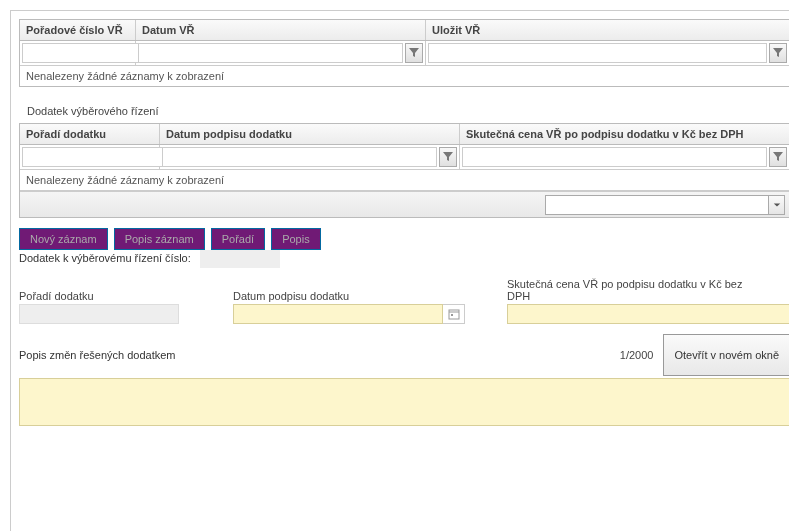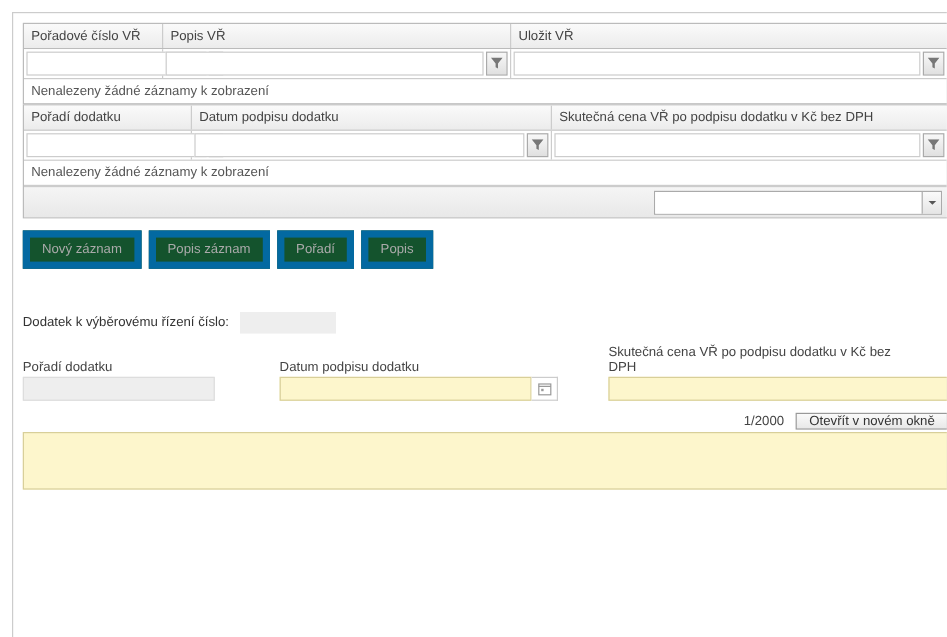--- a/index.html
+++ b/index.html
@@ -1,62 +1,62 @@
 <!DOCTYPE html>
 <html><head>
 <meta charset="utf-8">
 <style>
 *{box-sizing:border-box;margin:0;padding:0;font-family:Tahoma,Arial,sans-serif;font-size:11px;color:#333}
 body{background:#fff;padding:10px}
 .frame{border:1px solid #ccc;padding:8px;width:789px;height:531px;position:relative}
 .grid{border:1px solid #bbb;width:100%}
 .grid-header{display:flex;background:linear-gradient(#fafafa,#ececec);border-bottom:1px solid #bbb}
-.grid-header .col{padding:4px 6px;border-right:1px solid #ccc;font-weight:normal;color:#444}
+.grid-header .col{padding:4px 6px;border-right:1px solid #ccc;font-weight:bold;color:#444}
 .grid-header .col:last-child{border-right:none}
 .grid-filter{display:flex;background:#fff;border-bottom:1px solid #ccc}
 .grid-filter .cell{display:flex;align-items:center;padding:2px;border-right:1px solid #ccc}
 .grid-filter .cell:last-child{border-right:none}
 .grid-filter input{flex:1;height:20px;border:1px solid #ccc;padding:0 3px;font-size:11px}
 .filter-btn{width:18px;height:20px;margin-left:2px;border:1px solid #aaa;background:linear-gradient(#f8f8f8,#e0e0e0);display:flex;align-items:center;justify-content:center;cursor:pointer}
 .filter-btn svg{width:10px;height:10px;fill:#777}
 .grid-empty{padding:4px 6px;color:#555;border-bottom:0}
 .section-title{margin:18px 0 6px 8px;color:#444}
 .grid2-footer{background:linear-gradient(#f5f5f5,#e8e8e8);border-top:1px solid #ccc;height:26px;display:flex;align-items:center;justify-content:flex-end;padding:0 4px}
 .dropdown{width:240px;height:20px;border:1px solid #aaa;background:#fff;display:flex;align-items:center}
 .dropdown .dd-input{flex:1;height:100%;border:none;padding:0 4px}
 .dropdown .dd-btn{width:16px;height:100%;border-left:1px solid #aaa;display:flex;align-items:center;justify-content:center;background:linear-gradient(#fafafa,#e5e5e5)}
 .dropdown .dd-btn svg{width:8px;height:8px;fill:#555}
 .btn-row{margin-top:10px;display:flex;gap:6px}
-.btn{border:6px solid #0369a1;background:#14532d;padding:4px 10px;color:#aaa;cursor:default}
+.btn{border:1px solid #0369a1;background:#701a75;padding:4px 10px;color:#aaa;cursor:default}
 .form-label{color:#444;margin-bottom:2px}
 .blank-field{display:inline-block;width:80px;height:18px;background:#eee;vertical-align:middle;margin-left:6px}
-.row1{margin-top:36px}
+.row1{}
 .row-flex{display:flex;align-items:flex-end;margin-top:10px}
 .field-block{display:flex;flex-direction:column;margin-right:24px}
 .yellow-input{background:#fdf6cc;border:1px solid #d8cf99;height:20px;padding:0 4px}
 .date-wrap{display:flex}
 .date-wrap .cal{width:22px;height:20px;border:1px solid #ccc;border-left:none;display:flex;align-items:center;justify-content:center;background:#fff}
 .date-wrap .cal svg{width:12px;height:12px;fill:#999}
 .grey-input{background:#eee;border:1px solid #ddd;height:20px;width:160px}
 .popis-row{display:flex;align-items:center;margin-top:10px}
 .popis-row .counter{margin-left:auto;margin-right:10px;color:#444}
-.btn-open{border:1px solid #999;background:linear-gradient(#fafafa,#e8e8e8);padding:0 10px;cursor:pointer;color:#333}
+.btn-open{border:1px solid #999;background:linear-gradient(#fafafa,#e8e8e8);padding:14px 10px;cursor:pointer;color:#333}
 .textarea-yellow{width:100%;height:48px;background:#fdf6cc;border:1px solid #d8cf99;margin-top:2px;resize:none}
 </style>
 </head>
 <body>
 <div class="frame">
 
 
 
 
 <div class="grid">
   <div class="grid-header">
     <div class="col" style="width:116px">Pořadové číslo VŘ</div>
-    <div class="col" style="width:290px">Popis VŘ</div>
+    <div class="col" style="width:290px">Datum VŘ</div>
     <div class="col" style="flex:1">Uložit VŘ</div>
   </div>
   <div class="grid-filter">
     <div class="cell" style="width:116px">
       <input type="text" style="">
       <div class="filter-btn">
             <svg viewBox="0 0 10 10">
               <path d="M0 0h10L6 5v4L4 8V5z"></path>
             </svg>
           </div>
@@ -74,20 +74,21 @@
       <div class="filter-btn">
             <svg viewBox="0 0 10 10">
               <path d="M0 0h10L6 5v4L4 8V5z"></path>
             </svg>
           </div>
     </div>
   </div>
   <div class="grid-empty">Nenalezeny žádné záznamy k zobrazení</div>
 </div>
 
+<div class="section-title">Dodatek výběrového řízení</div>
 
 
 <div class="grid">
   <div class="grid-header">
     <div class="col" style="width:140px">Pořadí dodatku</div>
     <div class="col" style="width:300px">Datum podpisu dodatku</div>
     <div class="col" style="flex:1">Skutečná cena VŘ po podpisu dodatku v Kč bez DPH</div>
   </div>
   <div class="grid-filter">
     <div class="cell" style="width:140px">
@@ -160,18 +161,19 @@
       </div>
     </div>
   </div>
   <div class="field-block" style="flex:1;margin-right:0">
     <div class="form-label" style="max-width:260px">Skutečná cena VŘ po podpisu dodatku v Kč bez DPH</div>
     <input class="yellow-input" style="width: 100%;">
   </div>
 </div>
 
 <div class="popis-row">
+  <span>Popis změn řešených dodatkem</span>
   <span class="counter">1/2000</span>
   <button class="btn-open">Otevřít v novém okně</button>
 </div>
 <textarea class="textarea-yellow" style=""></textarea>
 
 </div>
 
 </body></html>

